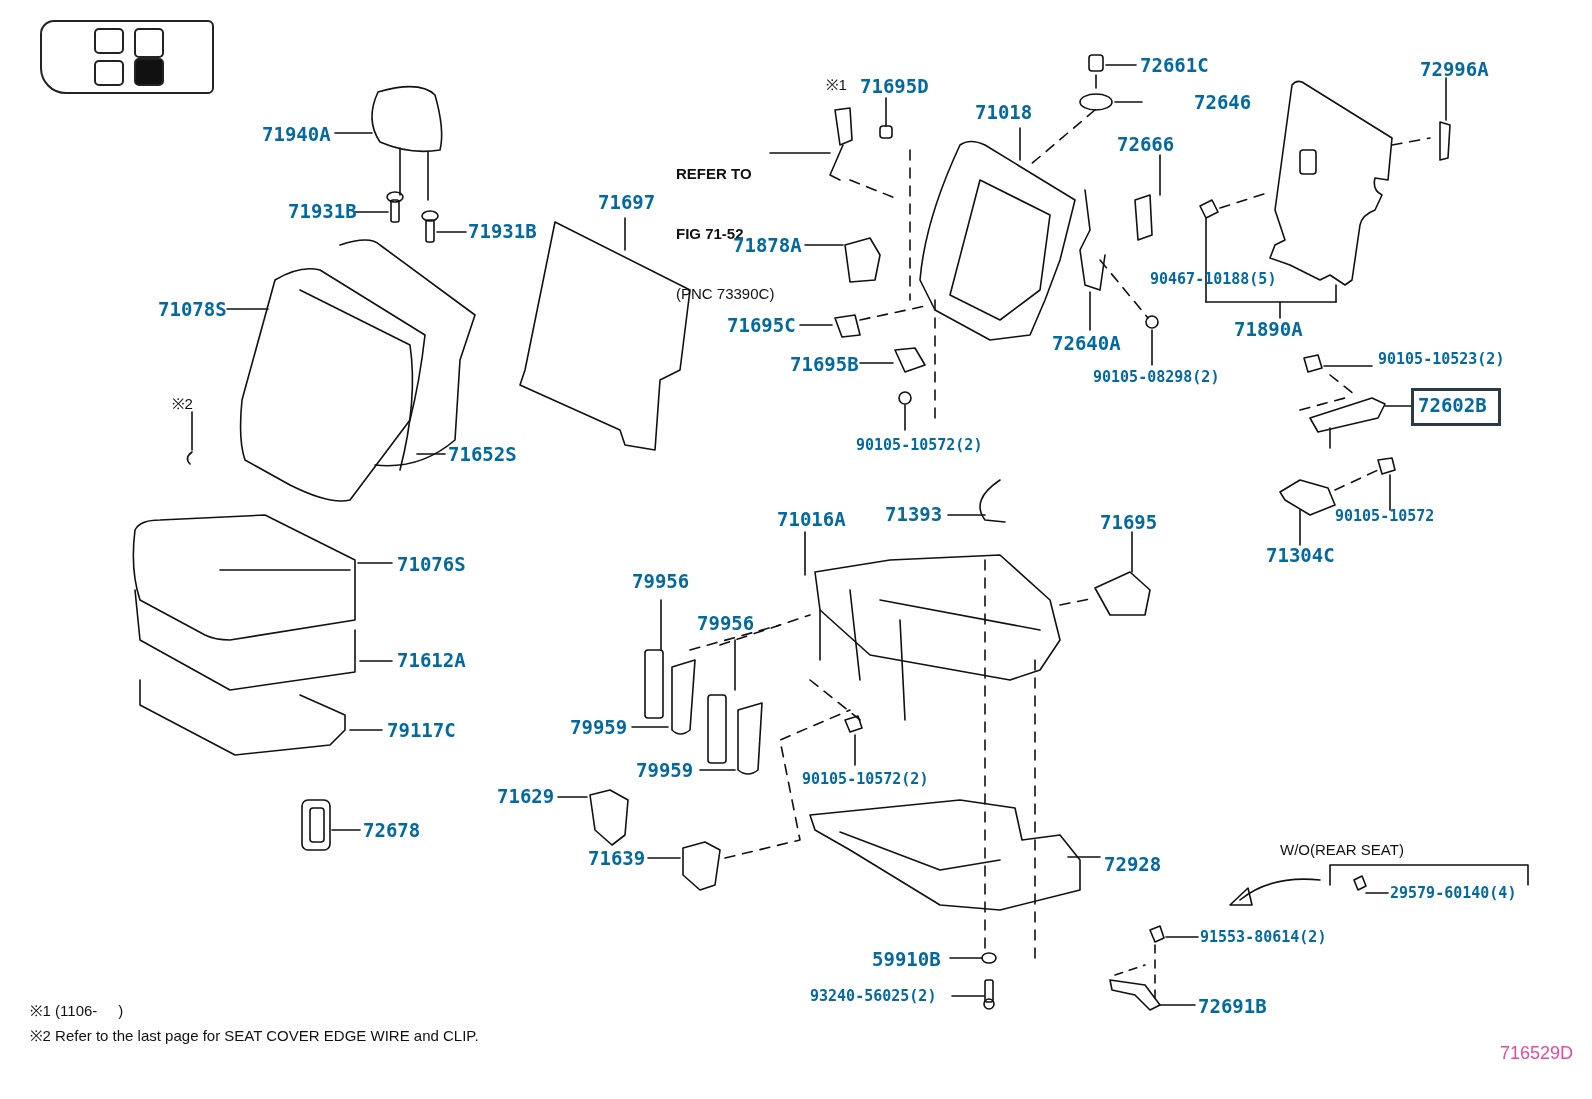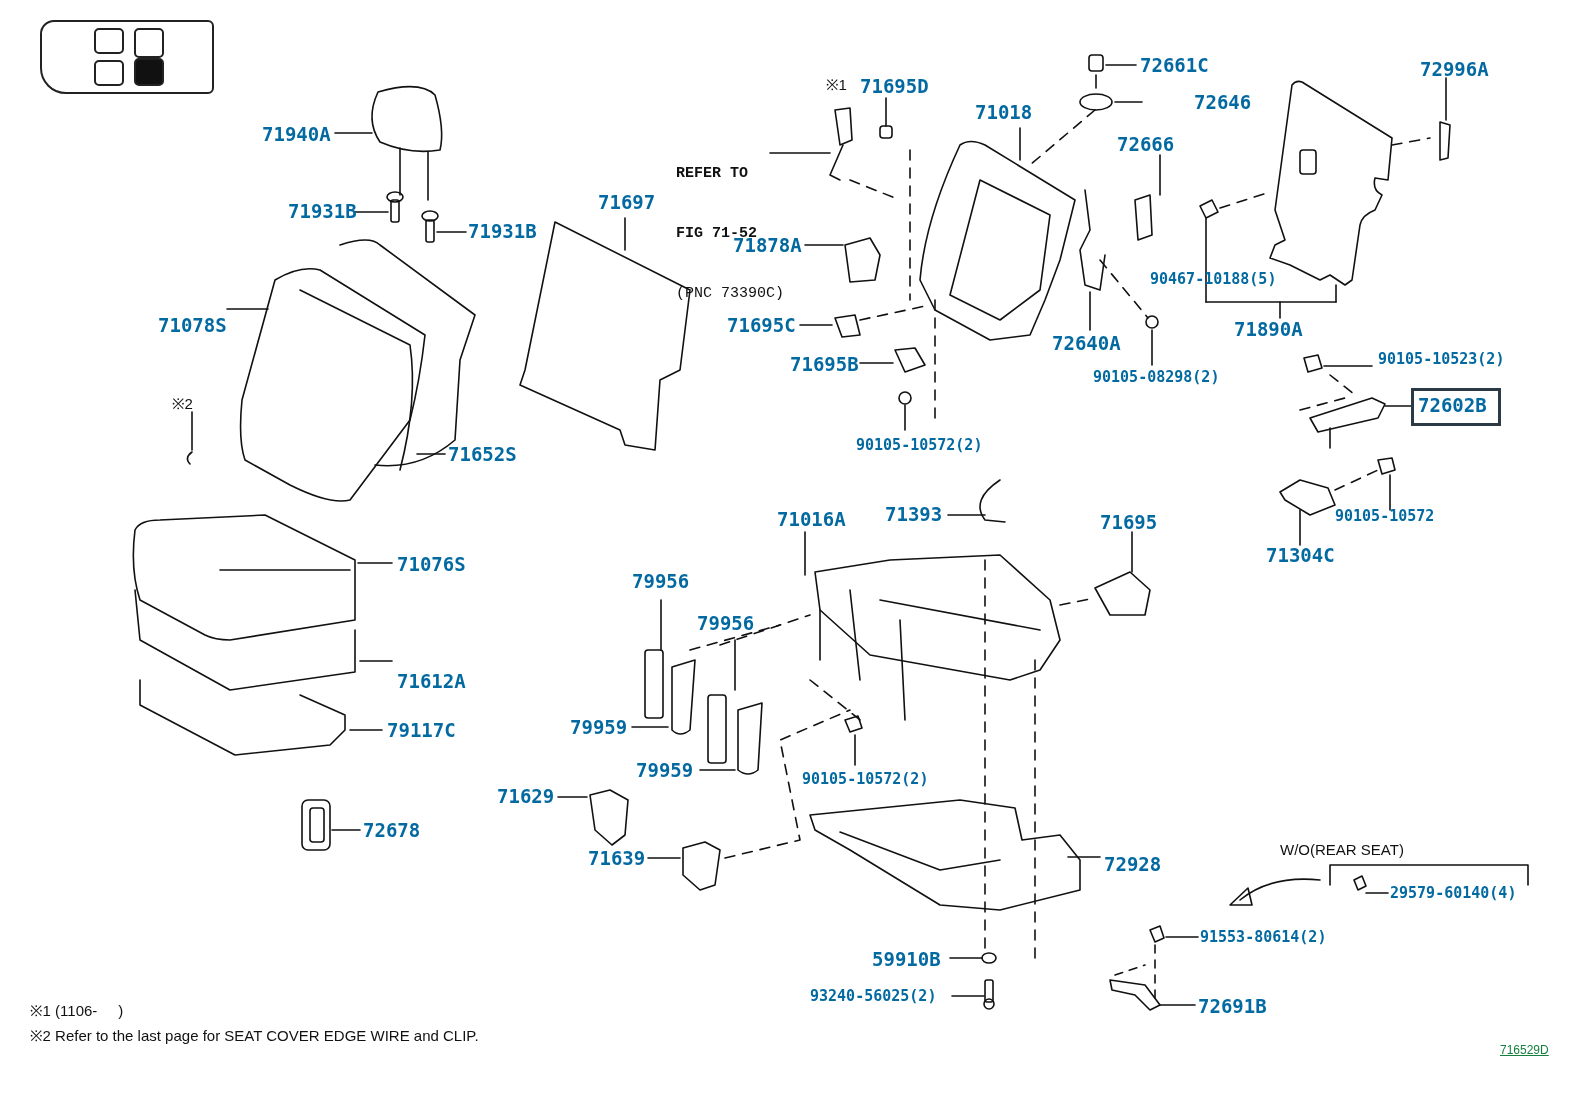--- a/index.html
+++ b/index.html
@@ -1,27 +1,27 @@
 <!DOCTYPE html>
 <html><head>
 <meta charset="utf-8">
 <style>
   html, body { margin:0; padding:0; background:#ffffff; }
   body { width:1592px; height:1099px; position:relative; overflow:hidden; font-family:"DejaVu Serif", serif; color:#111; }
   .lbl { position:absolute; font-family:"DejaVu Sans Mono", monospace; font-weight:bold; font-size:19px; letter-spacing:0px; white-space:nowrap; line-height:1; color:#0369a1; }
   .lbl.sm { font-size:15px; }
   .note { position:absolute; font-family:"Liberation Sans", sans-serif; font-size:15px; white-space:nowrap; color:#111; line-height:1; }
-  .refer { position:absolute; font-family:Liberation Mono, monospace; font-size:15px; line-height:20px; white-space:pre; color:#111; }
+  .refer { position:absolute; font-family:Liberation Sans, sans-serif; font-size:15px; line-height:20px; white-space:pre; color:#111; }
   .refer .b { font-weight:bold; }
   svg#art { position:absolute; left:0; top:0; }
   .hl { position:absolute; border:3px solid #2b3a45; }
   .locator { position:absolute; left:40px; top:20px; width:170px; height:70px; border:2px solid #222; border-radius:14px 6px 6px 26px; }
   .loc-cell { position:absolute; border:2px solid #222; border-radius:5px; background:#fff; }
   .loc-cell.active { background:#111; }
-  .fig-id { position:absolute; font-family:"Liberation Sans", sans-serif; font-size:12px; color:#15803d; white-space:nowrap;text-decoration:underline; }
+  .fig-id { position:absolute; font-family:"Liberation Sans", sans-serif; font-size:18px; color:#ec4899; white-space:nowrap; }
 </style>
 </head>
 <body>
 
 <div class="locator">
   <div class="loc-cell" style="left:52px;top:6px;width:26px;height:22px;"></div>
   <div class="loc-cell" style="left:52px;top:38px;width:26px;height:22px;"></div>
   <div class="loc-cell" style="left:92px;top:6px;width:26px;height:26px;"></div>
   <div class="loc-cell active" style="left:92px;top:36px;width:26px;height:24px;"></div>
 </div>
@@ -195,26 +195,26 @@
     <line x1="1166" y1="937" x2="1198" y2="937"></line>
     <path d="M1110 980 L1145 985 L1160 1005 L1150 1010 L1135 995 L1112 990 Z"></path>
     <line x1="1160" y1="1005" x2="1195" y2="1005"></line>
     <path d="M1155 945 L1155 1000 M1115 975 L1145 965" stroke-dasharray="8 7"></path>
   </g>
 </svg>
 
 <div class="lbl" style="left:262px;top:125px;">71940A</div>
 <div class="lbl" style="left:288px;top:202px;">71931B</div>
 <div class="lbl" style="left:468px;top:222px;">71931B</div>
-<div class="lbl" style="left:158px;top:300px;margin-top:16px;">71078S</div>
+<div class="lbl" style="left:158px;top:300px;">71078S</div>
 <div class="lbl" style="left:448px;top:445px;">71652S</div>
 <div class="lbl" style="left:598px;top:193px;">71697</div>
 <div class="note" style="left:172px;top:396px;">※2</div>
 <div class="lbl" style="left:397px;top:555px;">71076S</div>
-<div class="lbl" style="left:397px;top:672px;text-align:right;">71612A</div>
+<div class="lbl" style="left:397px;top:651px;text-align:right;">71612A</div>
 <div class="lbl" style="left:387px;top:721px;">79117C</div>
 <div class="lbl" style="left:363px;top:821px;">72678</div>
 <div class="lbl" style="left:632px;top:572px;">79956</div>
 <div class="lbl" style="left:697px;top:614px;">79956</div>
 <div class="lbl" style="left:570px;top:718px;">79959</div>
 <div class="lbl" style="left:636px;top:761px;">79959</div>
 <div class="lbl" style="left:497px;top:787px;">71629</div>
 <div class="lbl" style="left:588px;top:849px;">71639</div>
 
 <div class="refer" style="left:676px;top:124px;">

